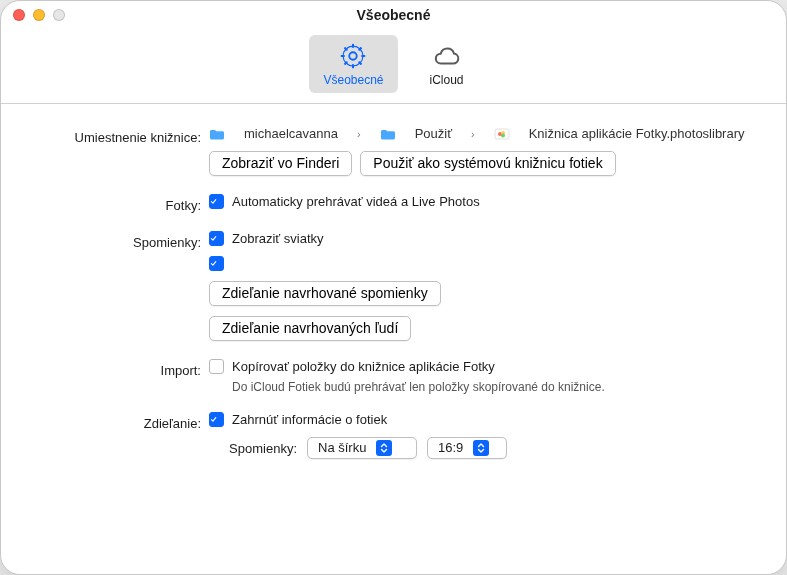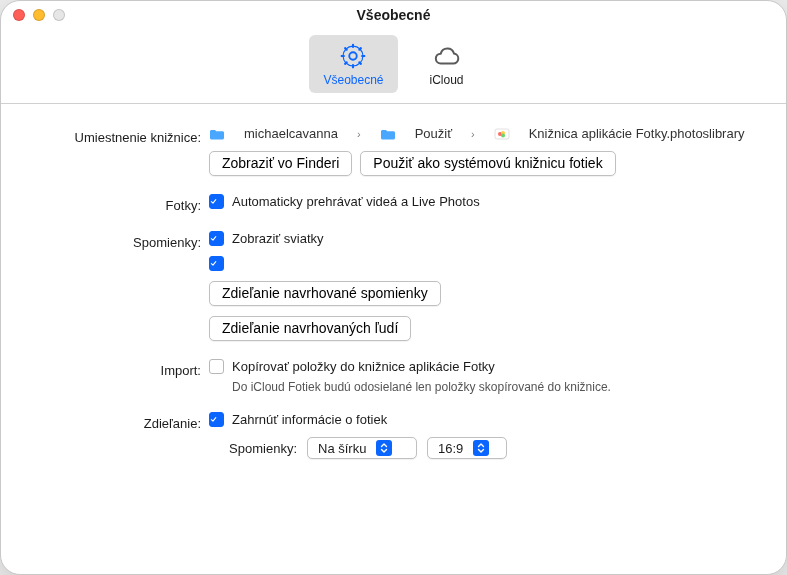--- a/index.html
+++ b/index.html
@@ -150,21 +150,21 @@
     color: #555;
     padding-left: 23px;
     margin-top: -4px;
   }
   .popup {
     background: #fff;
     border: 0.5px solid #c0c0c0;
     border-radius: 5px;
     padding: 2px 4px 2px 10px;
     display: flex;
-    align-items: center;
+    align-items: flex-start;
     gap: 10px;
     min-width: 110px;
     box-shadow: 0 0.5px 1px rgba(0,0,0,0.06);
   }
   .popup .caret {
     width: 16px; height: 16px;
     background: #0a66ff;
     border-radius: 3px;
     display: flex; flex-direction: column;
     align-items: center; justify-content: center;
@@ -302,21 +302,21 @@
       </div>
     </div>
 
     <div class="row">
       <div class="label-col">Import:</div>
       <div class="ctrl-col">
         <div class="ctrl-line">
           <span class="mac-check"></span>
           <span>Kopírovať položky do knižnice aplikácie Fotky</span>
         </div>
-        <div class="hint">Do iCloud Fotiek budú odosielané len položky skopírované do knižnice.</div>
+        <div class="hint">Do iCloud Fotiek budú prehrávať len položky skopírované do knižnice.</div>
       </div>
     </div>
 
     <div class="row" style="margin-bottom:2px;">
       <div class="label-col">Zdieľanie:</div>
       <div class="ctrl-col">
         <div class="ctrl-line">
           <span class="mac-check checked">
             <svg width="11" height="11" viewBox="0 0 12 12">
                 <path d="M2.3 6.2 5 8.8l4.7-6" stroke="#fff" stroke-width="1.8" fill="none" stroke-linecap="round" stroke-linejoin="round"></path>

